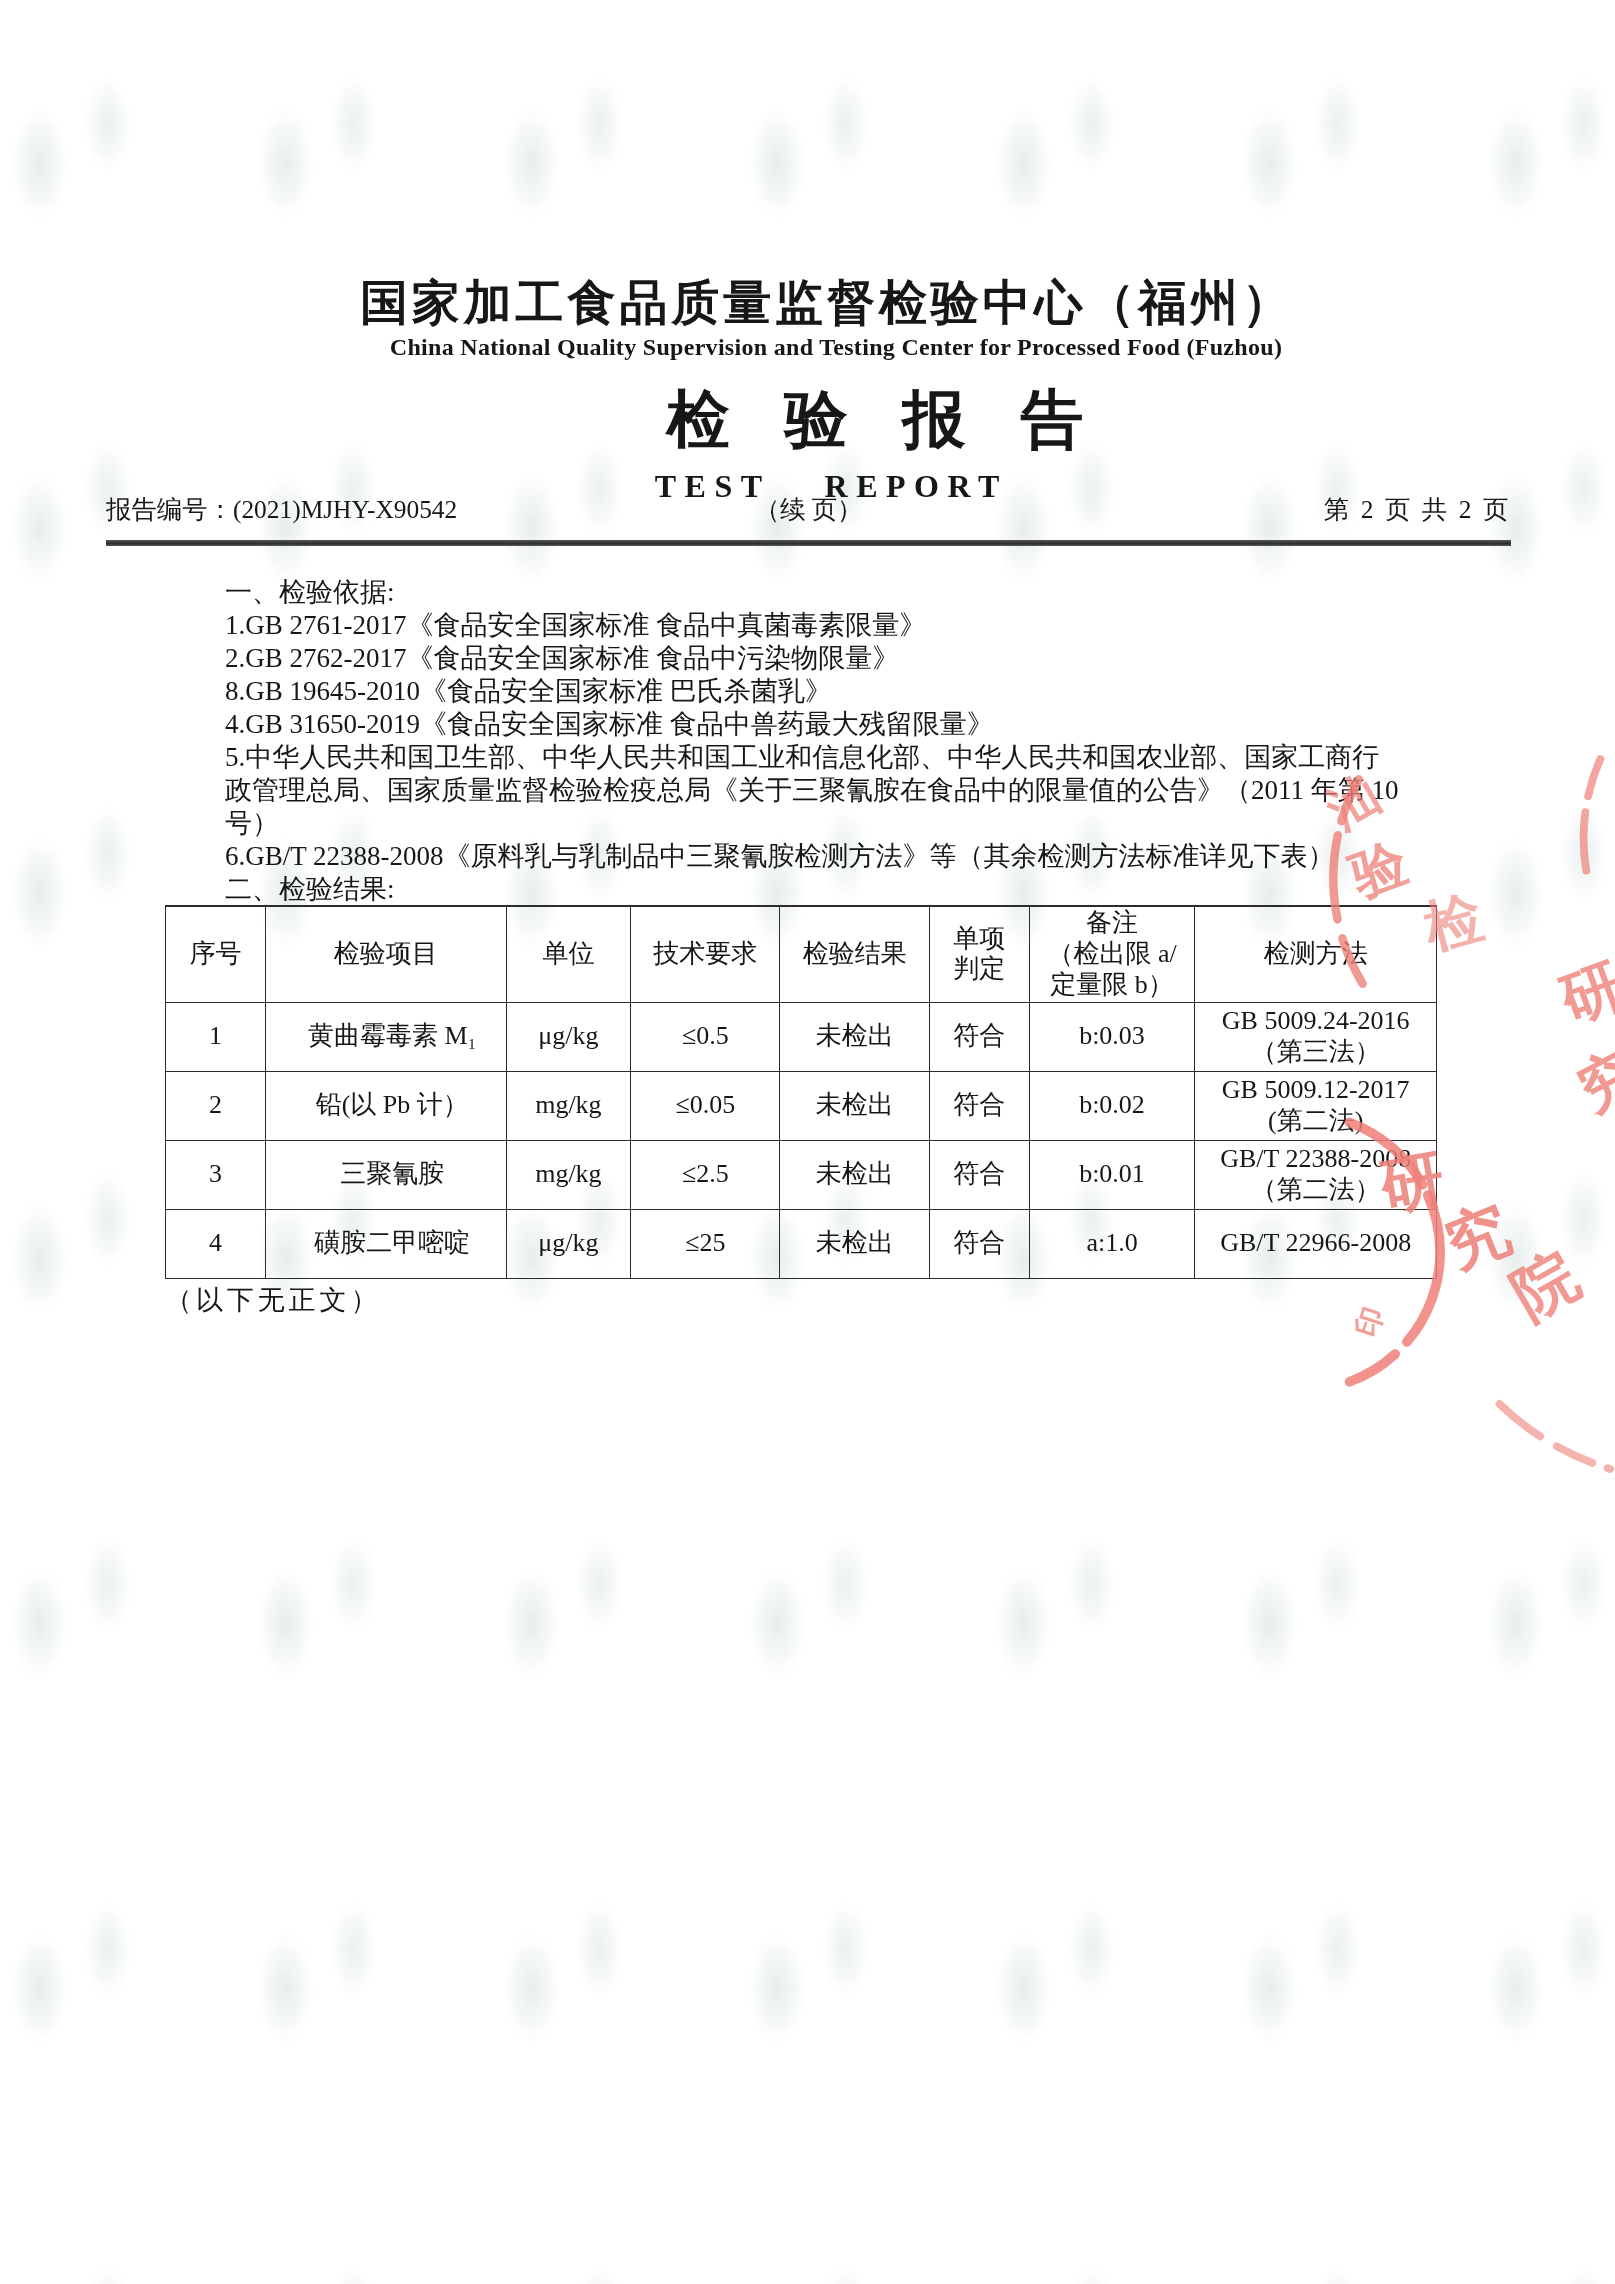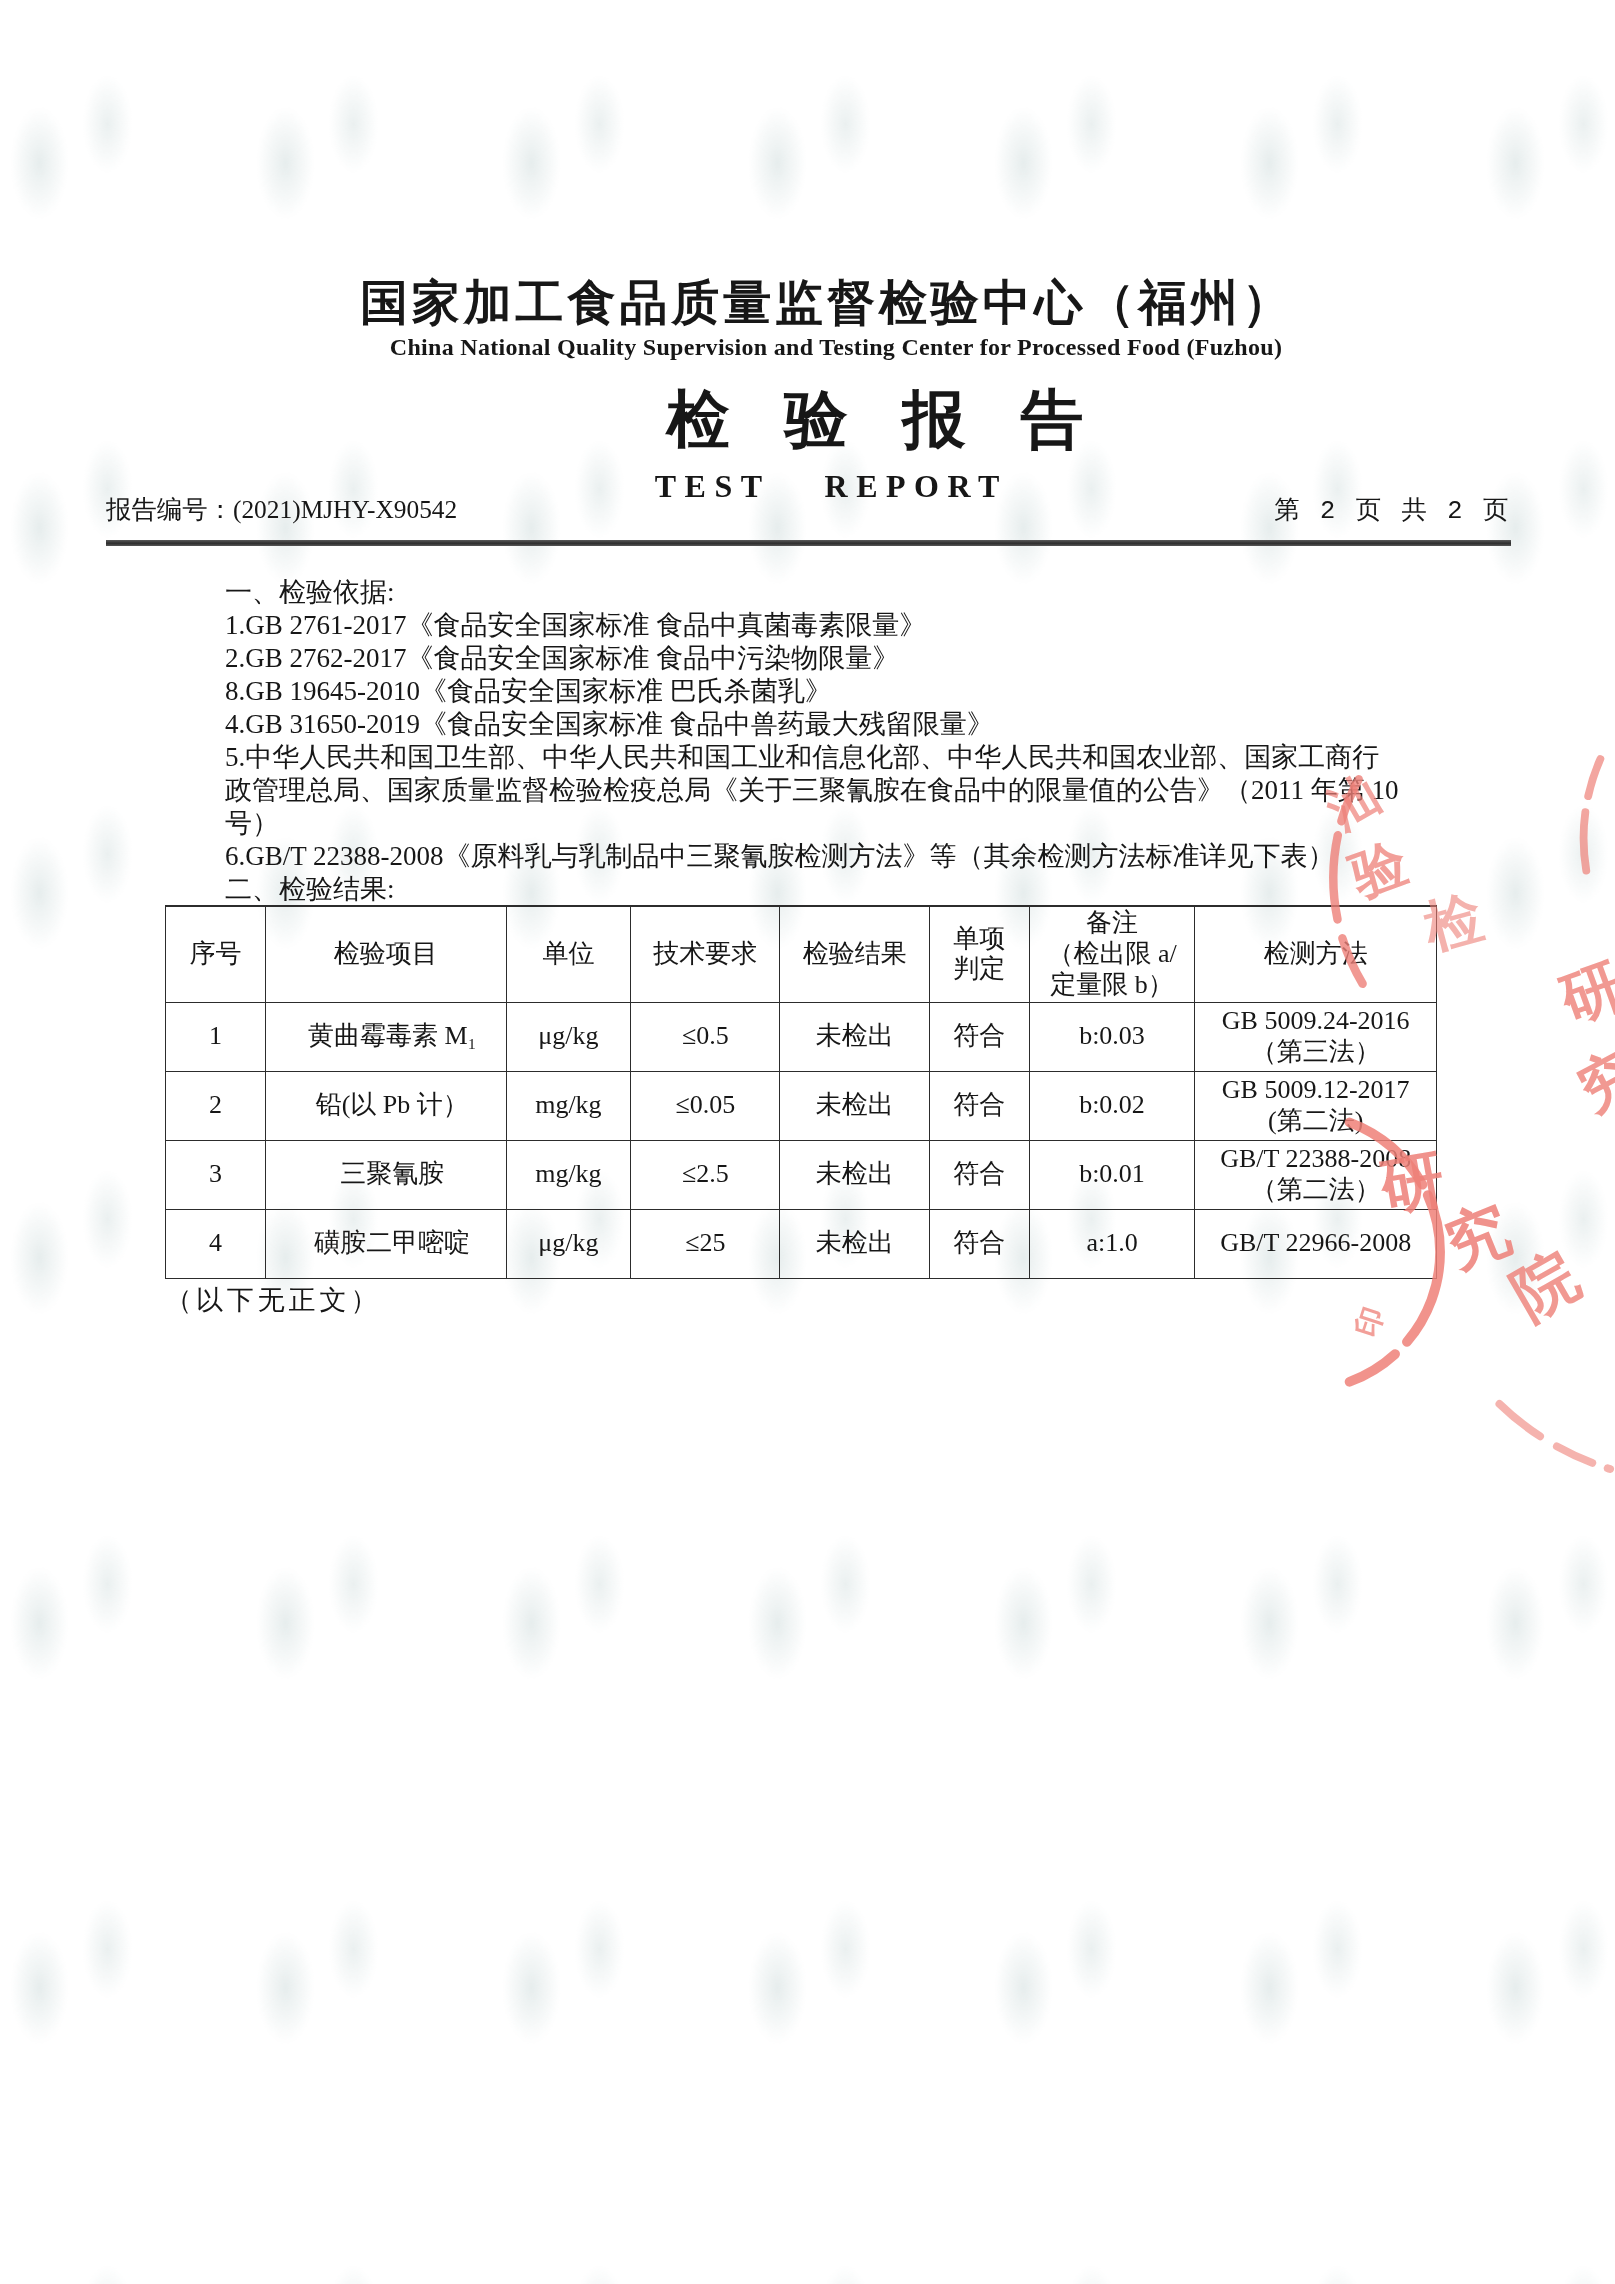--- a/index.html
+++ b/index.html
@@ -23,21 +23,21 @@
     pointer-events:none;
   }
   .hdr{position:absolute;left:0;width:100%;text-align:center;white-space:nowrap;padding-left:19px;}
   .org-cn{top:271px;font-size:48px;font-weight:bold;letter-spacing:3.9px;}
   .org-en{top:334px;font-size:24px;font-weight:bold;letter-spacing:0.3px;margin-left:9px;}
   .title-cn{top:377px;font-size:63px;font-weight:bold;letter-spacing:55px;text-indent:55px;margin-left:48px;}
   .title-en{top:468px;font-size:32px;font-weight:bold;letter-spacing:8.5px;word-spacing:38px;text-indent:8.5px;}
   .meta{position:absolute;top:493px;left:106px;width:1405px;height:38px;font-size:25.4px;}
   .meta .m-left{position:absolute;left:0;top:0;}
   .meta .m-center{position:absolute;left:0;width:100%;text-align:center;top:0;}
-  .meta .m-right{position:absolute;right:0;top:0;letter-spacing:2.6px;font-family:Liberation Mono, monospace;}
+  .meta .m-right{position:absolute;right:0;top:0;letter-spacing:2.6px;}
   .rule{position:absolute;left:106px;top:540px;width:1405px;height:5.9px;
         background:linear-gradient(180deg,#5a5a5a,#2e2e2e 55%,#555555);}
   .basis{position:absolute;left:225px;top:576px;width:1186px;font-size:27px;line-height:33px;}
   .basis div{white-space:nowrap;}
   .tbl{position:absolute;left:165px;top:905px;width:1272px;border-collapse:collapse;table-layout:fixed;
        font-size:26px;}
   .tbl th,.tbl td{border:1.3px solid #2c2c2c;text-align:center;vertical-align:middle;
        white-space:pre-line;line-height:1.18;font-weight:normal;padding:1.3px 3.9px;overflow:hidden;}
   .tbl thead tr{height:93px;}
   .tbl tbody tr{height:69px;}
@@ -57,20 +57,21 @@
 
   <div class="watermarks"></div>
 
   <div class="hdr org-cn">国家加工食品质量监督检验中心（福州）</div>
   <div class="hdr org-en">China National Quality Supervision and Testing Center for Processed Food (Fuzhou)</div>
   <div class="hdr title-cn">检验报告</div>
   <div class="hdr title-en">TEST REPORT</div>
 
   <div class="meta">
     <span class="m-left"><span>报告编号：</span><span>(2021)MJHY-X90542</span></span>
+    <span class="m-center">（续 页）</span>
     <span class="m-right">第 2 页  共 2 页</span>
   </div>
 
   <div class="rule"></div>
 
   <div class="basis">
     <div>一、检验依据:</div>
     <div>1.GB 2761-2017《食品安全国家标准 食品中真菌毒素限量》</div>
     <div>2.GB 2762-2017《食品安全国家标准 食品中污染物限量》</div>
     <div>8.GB 19645-2010《食品安全国家标准 巴氏杀菌乳》</div>

